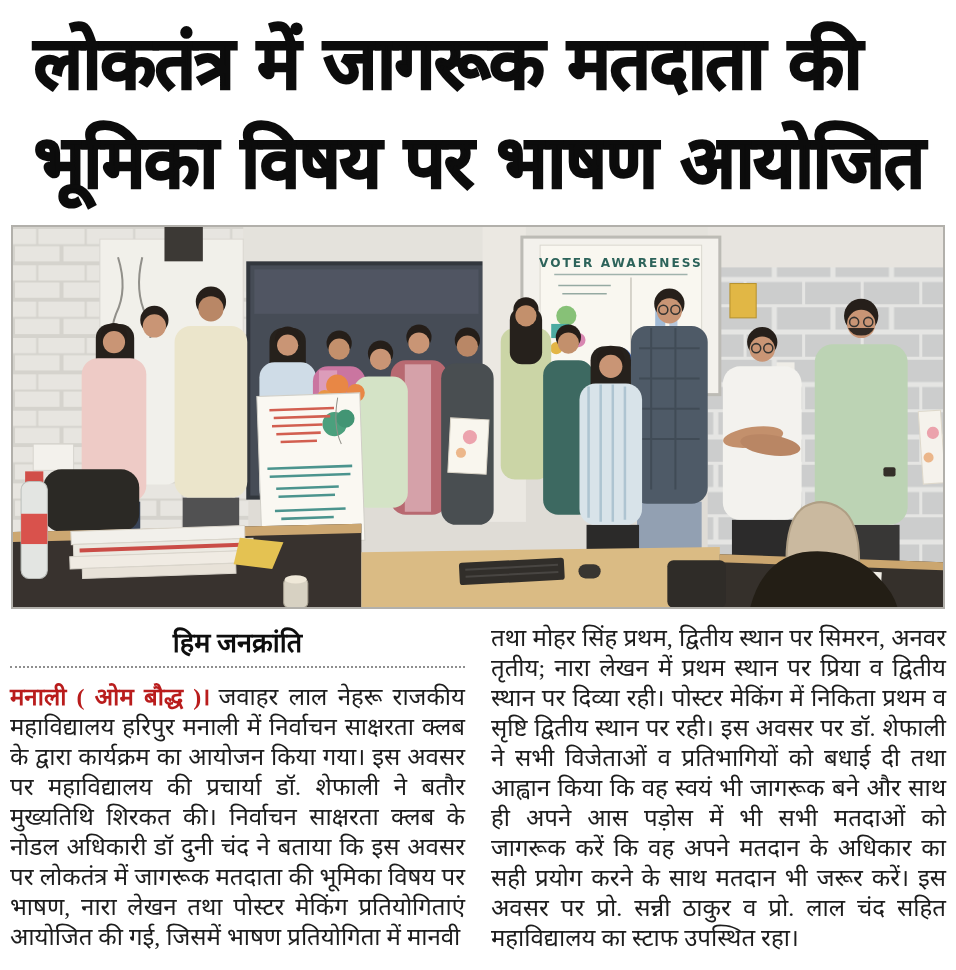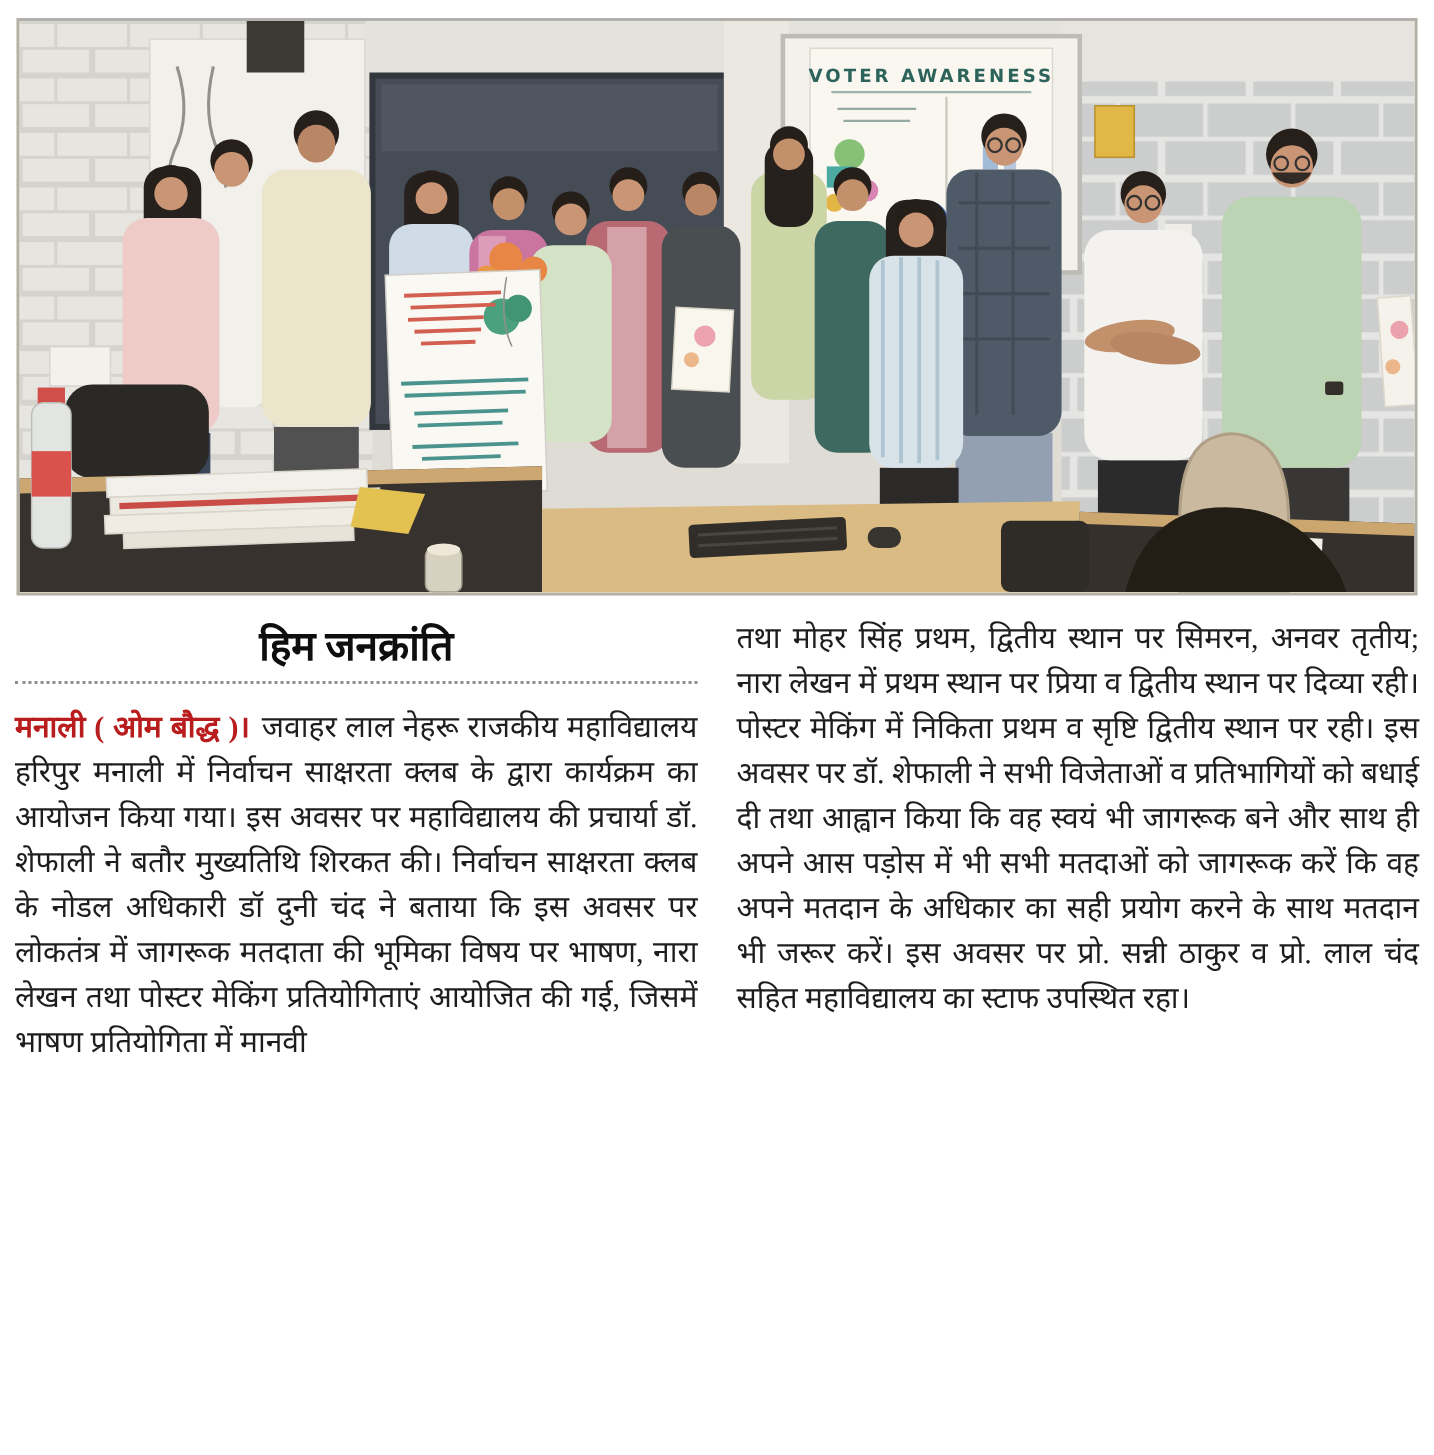--- a/index.html
+++ b/index.html
@@ -9,42 +9,46 @@
 
   
   .headline{margin:14px 26px 0 34px;color:#0c0c0c;
             font-family:"DejaVu Sans","Liberation Sans",sans-serif;
             font-weight:900;font-size:72px;line-height:1.38;letter-spacing:-1px;
             -webkit-text-stroke:2.2px #0c0c0c;}
   .headline .hl{display:block;white-space:nowrap;}
 
   
   figure.photo{margin:12px 11px 0 11px;border:2px solid #b2b0ab;padding:0;
-               background:#fef9c3;line-height:0;}
+               background:#fca5a5;line-height:0;}
   figure.photo svg{display:block;width:100%;height:auto;}
 
   
   .columns{display:flex;gap:26px;margin:12px 10px 0 10px;}
   .col{flex:1;min-width:0;}
   .caption{font-size:27px;font-weight:bold;text-align:center;color:#0e0e0e;
            margin:2px 0 6px 0;}
   .dotted{border-top:2px dotted #8f8f8f;height:0;margin:0 0 14px 0;}
-  .body-par{margin:0;font-size:20px;line-height:30px;text-align:justify;
+  .body-par{margin:0;font-size:24px;line-height:30px;text-align:justify;
             color:#1d1d1d;}
   .body-par strong{font-weight:bold;color:#b91c1c;margin-right:8px;}
   .col-right .body-par{margin-top:2px;}
 
   text.poster-title{font-family:"DejaVu Sans",sans-serif;font-weight:bold;
                     letter-spacing:2px;}
 </style>
 </head>
 <body>
 
 <div class="page">
 
+  <h1 class="headline">
+    <span class="hl">लोकतंत्र में जागरूक मतदाता की</span>
+    <span class="hl">भूमिका विषय पर भाषण आयोजित</span>
+  </h1>
 
   <figure class="photo">
     <svg viewBox="0 0 921 377" xmlns="http://www.w3.org/2000/svg">
       <defs>
         <pattern id="cinder" width="58" height="52" patternUnits="userSpaceOnUse">
           <rect width="58" height="52" fill="#caccce"></rect>
           <path d="M0,1H58 M0,26H58 M0,51H58" stroke="#e5e6e6" stroke-width="3"></path>
           <path d="M29,0V26 M1,26V52 M57,26V52" stroke="#e5e6e6" stroke-width="3"></path>
         </pattern>
         <pattern id="paintbrick" width="48" height="36" patternUnits="userSpaceOnUse">

